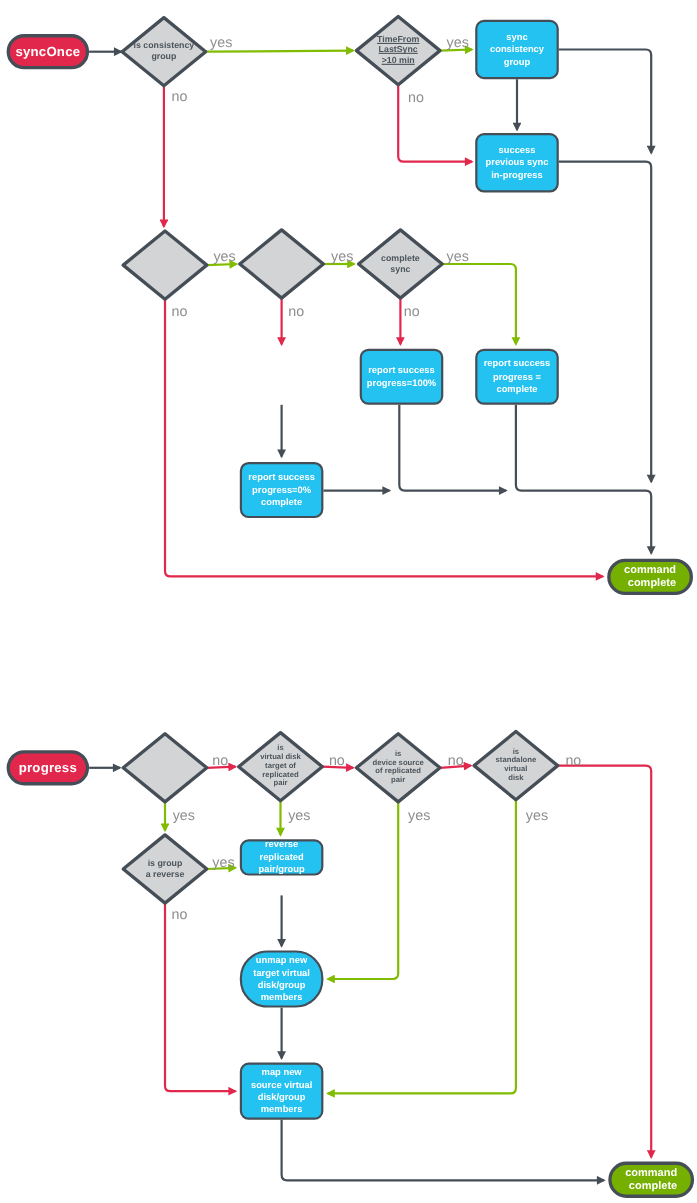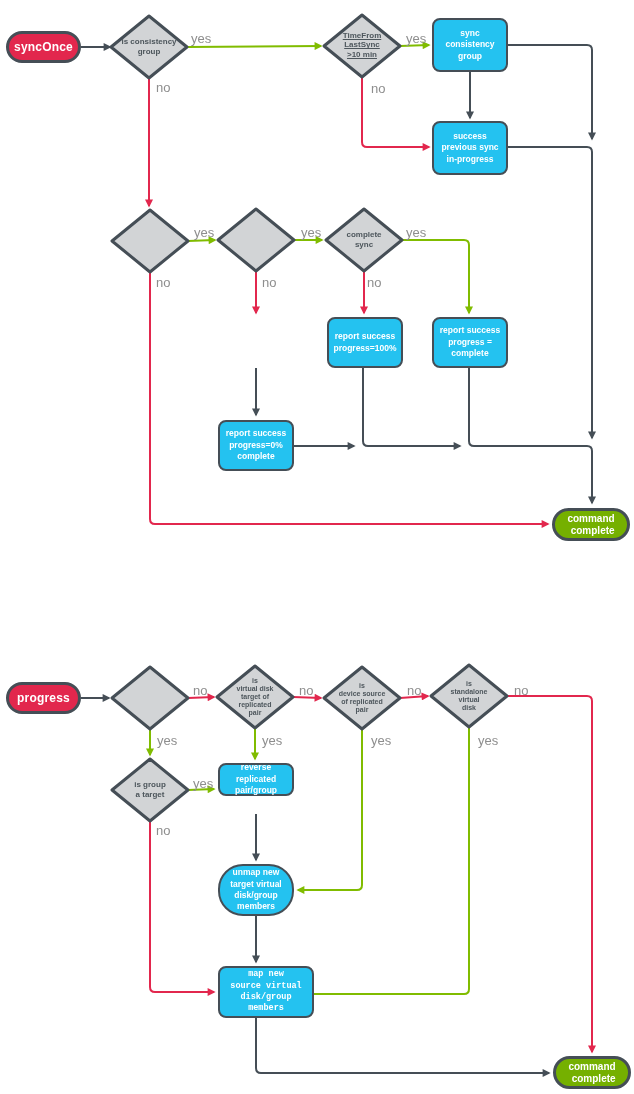--- a/index.html
+++ b/index.html
@@ -147,30 +147,30 @@
 pair</div>
   <div class="dtext small" style="left:324px;top:667px;width:76px;height:62px;">is
 device source
 of replicated
 pair</div>
   <div class="dtext small" style="left:431px;top:665px;width:76px;height:62px;">is
 standalone
 virtual
 disk</div>
   <div class="dtext" style="left:112px;top:759px;width:76px;height:62px;">is group
-a target</div>
+a reverse</div>
 
   <div class="node box" style="left:218px;top:763px;width:76px;height:33px;">reverse
 replicated
 pair/group</div>
   <div class="node box" style="left:218px;top:864px;width:76px;height:52px;border-radius:25px;">unmap new
 target virtual
 disk/group
 members</div>
-  <div class="node box" style="left:218px;top:966px;width:96px;height:52px;font-family:Liberation Mono, monospace;">map new
+  <div class="node box" style="left:218px;top:966px;width:76px;height:52px;">map new
 source virtual
 disk/group
 members</div>
 
   <div class="node pill end" style="left:553px;top:1056px;width:78px;height:33px;">command
 complete</div>
 
   <span class="lbl" style="left:193px;top:684px;">no</span>
   <span class="lbl" style="left:299px;top:684px;">no</span>
   <span class="lbl" style="left:407px;top:684px;">no</span>

